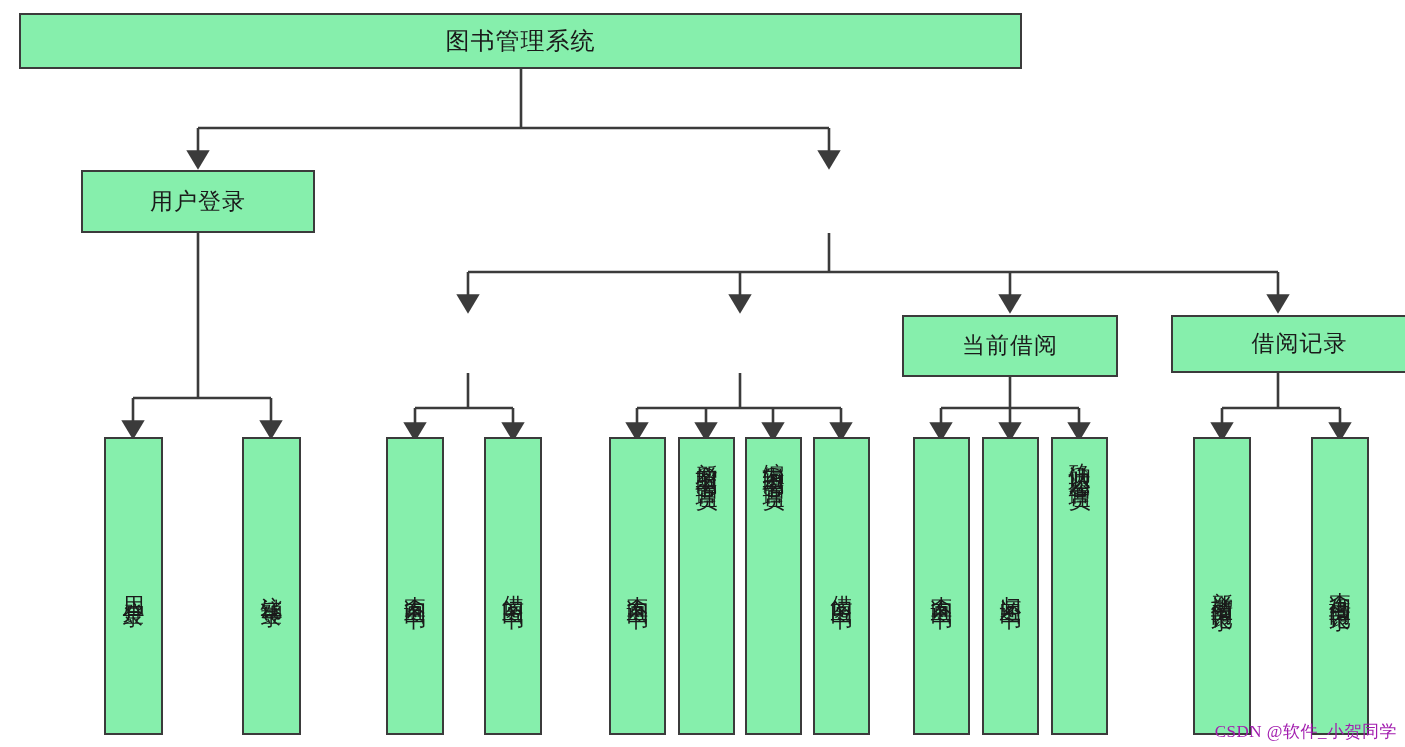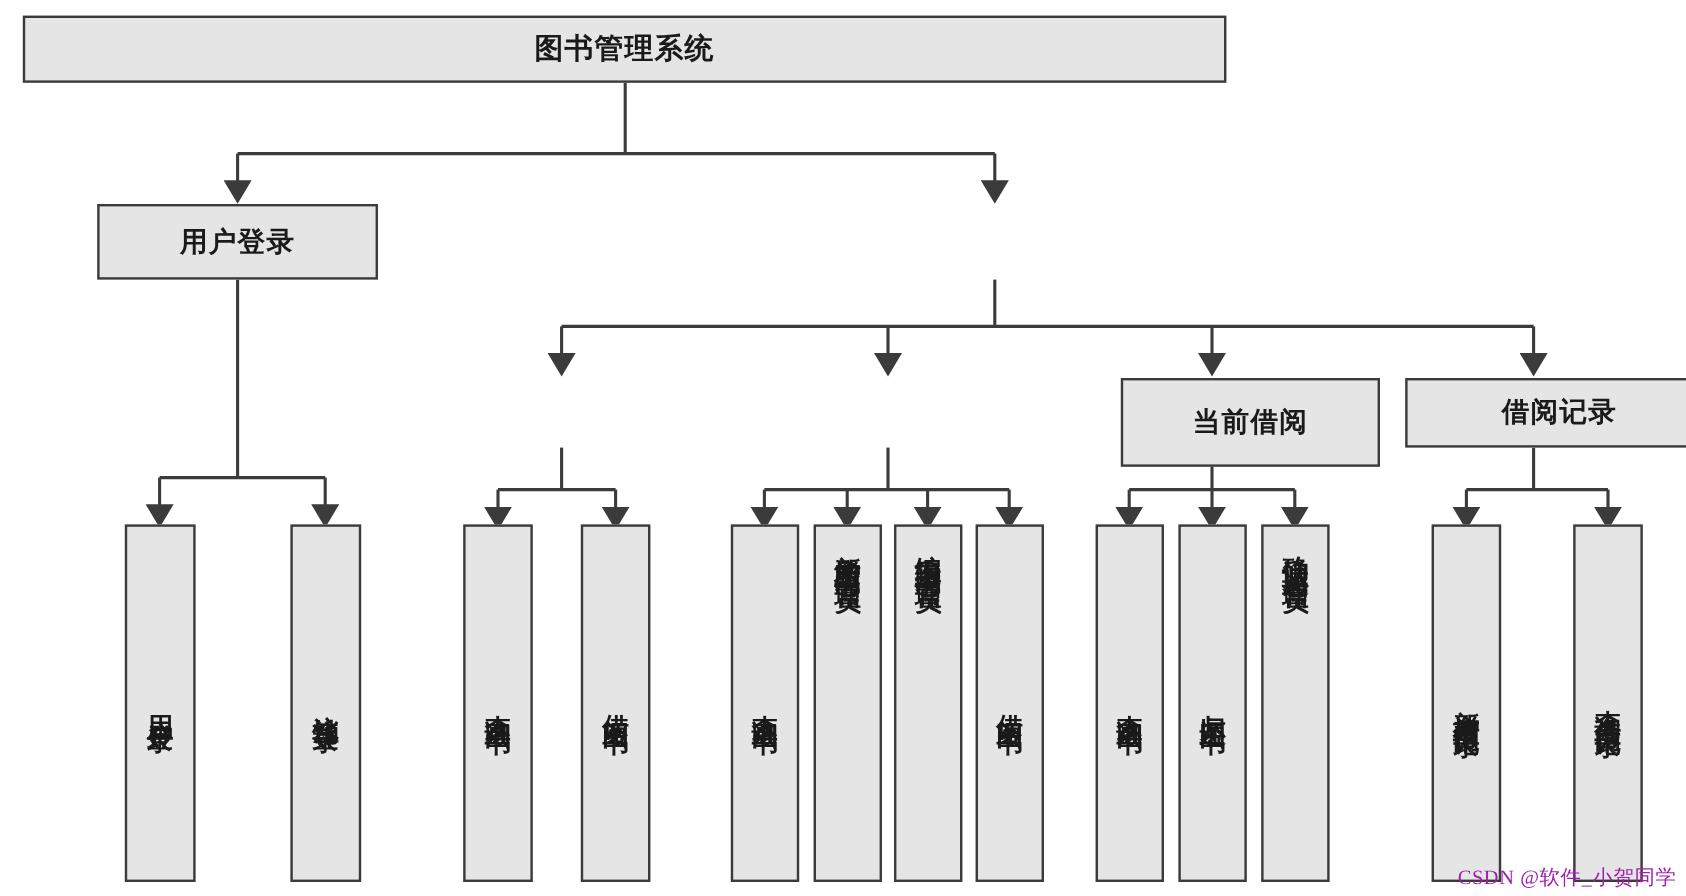--- a/index.html
+++ b/index.html
@@ -14,27 +14,26 @@
     width:1405px;height:747px;
   }
   svg.connectors{
     position:absolute;left:0;top:0;
     width:1405px;height:747px;
     pointer-events:none;
   }
   .node{
     position:absolute;
     box-sizing:border-box;
-    background:#e5e5e5;
+    background:#86efac;
     border:2.5px solid #3b3b3b;
     display:flex;
     align-items:center;
     justify-content:center;
     color:#1a1a1a;
-    font-weight:bold;
   }
   .node .label{
     display:block;
     line-height:1.12;
     text-align:center;
     white-space:nowrap;
   }
   
   .node.horiz .label{
     font-size:23px;
@@ -126,21 +125,21 @@
   </svg>
 
   <div class="node horiz root" style="left:19px;top:13px;width:1003px;height:56px;">
     <span class="label">图书管理系统</span>
   </div>
 
   <div class="node horiz" style="left:81px;top:170px;width:234px;height:63px;">
     <span class="label">用户登录</span>
   </div>
 
-  <div class="node horiz" style="left:902px;top:315px;width:216px;height:74px;margin-left:32px;">
+  <div class="node horiz" style="left:902px;top:315px;width:216px;height:62px;">
     <span class="label">当前借阅</span>
   </div>
   <div class="node horiz" style="left:1171px;top:315px;width:257px;height:58px;">
     <span class="label">借阅记录</span>
   </div>
 
   <div class="node vert" style="left:104px;top:437px;width:59px;height:298px;">
     <span class="label">用户登录</span>
   </div>
   <div class="node vert" style="left:242px;top:437px;width:59px;height:298px;">

